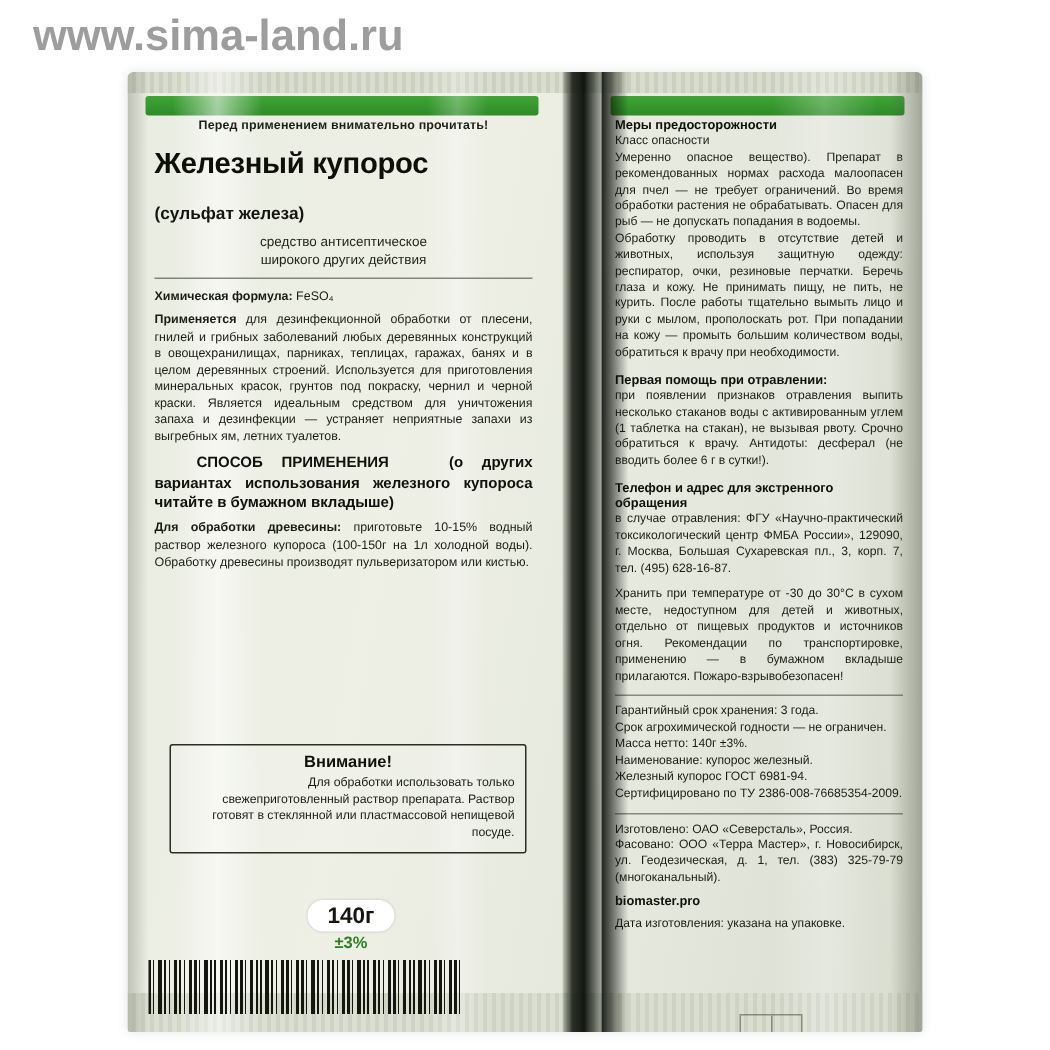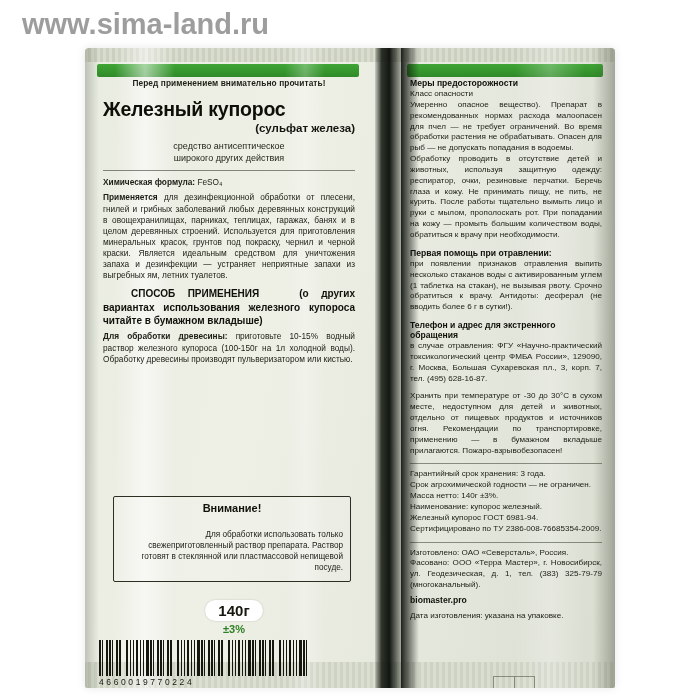--- a/index.html
+++ b/index.html
@@ -122,25 +122,25 @@
     letter-spacing: .1px;
   }
   .title {
     text-align: left;
     font-size: 19.5px;
     font-weight: bold;
     color: #0e1008;
     letter-spacing: -0.2px;
   }
   .subtitle-paren {
-    text-align: right;
+    text-align: left;
     font-size: 11.5px;
     font-weight: bold;
     color: #14160f;
-    margin-top: 1px;
+    margin-top: 16px;
   }
   .tagline {
     text-align: center;
     font-size: 9px;
     color: #23261b;
     margin-top: 6px;
     line-height: 1.35;
   }
   .rule {
     height: 1px;
@@ -172,21 +172,21 @@
     border: 1.1px solid #2b2e21;
     border-radius: 2px;
     padding: 5px 7px 7px 7px;
     background: rgba(255,255,255,0.12);
   }
   .attention-title {
     text-align: center;
     font-size: 11px;
     font-weight: bold;
     color: #101208;
-    margin-bottom: 16px;
+    margin-bottom: 3px;
   }
   .attention-body {
     font-size: 8.2px;
     line-height: 1.33;
     color: #1a1d13;
     text-align: right;
   }
 
   
   .weight-wrap {
@@ -376,21 +376,20 @@
     <div class="attention-body">Для обработки использовать только свежеприготовленный раствор препарата. Раствор готовят в стеклянной или пластмассовой непищевой посуде.</div>
   </div>
 
   <div class="weight-wrap">
     <div class="weight-pill">140г</div>
     <div class="weight-tol">±3%</div>
   </div>
 
   <div class="barcode">
     <div class="bars"></div>
-    <div class="bars-digits">4660019770224</div>
   </div>
 
   <div class="back">
 
     <div class="back-sec">
       <div class="back-head">Меры предосторожности</div>
       <div class="body-text">Класс опасности</div>
       <div class="body-text">Умеренно опасное вещество). Препарат в рекомендованных нормах расхода малоопасен для пчел — не требует ограничений. Во время обработки растения не обрабатывать. Опасен для рыб — не допускать попадания в водоемы.</div>
       <div class="body-text">Обработку проводить в отсутствие детей и животных, используя защитную одежду: респиратор, очки, резиновые перчатки. Беречь глаза и кожу. Не принимать пищу, не пить, не курить. После работы тщательно вымыть лицо и руки с мылом, прополоскать рот. При попадании на кожу — промыть большим количеством воды, обратиться к врачу при необходимости.</div>
     </div>

